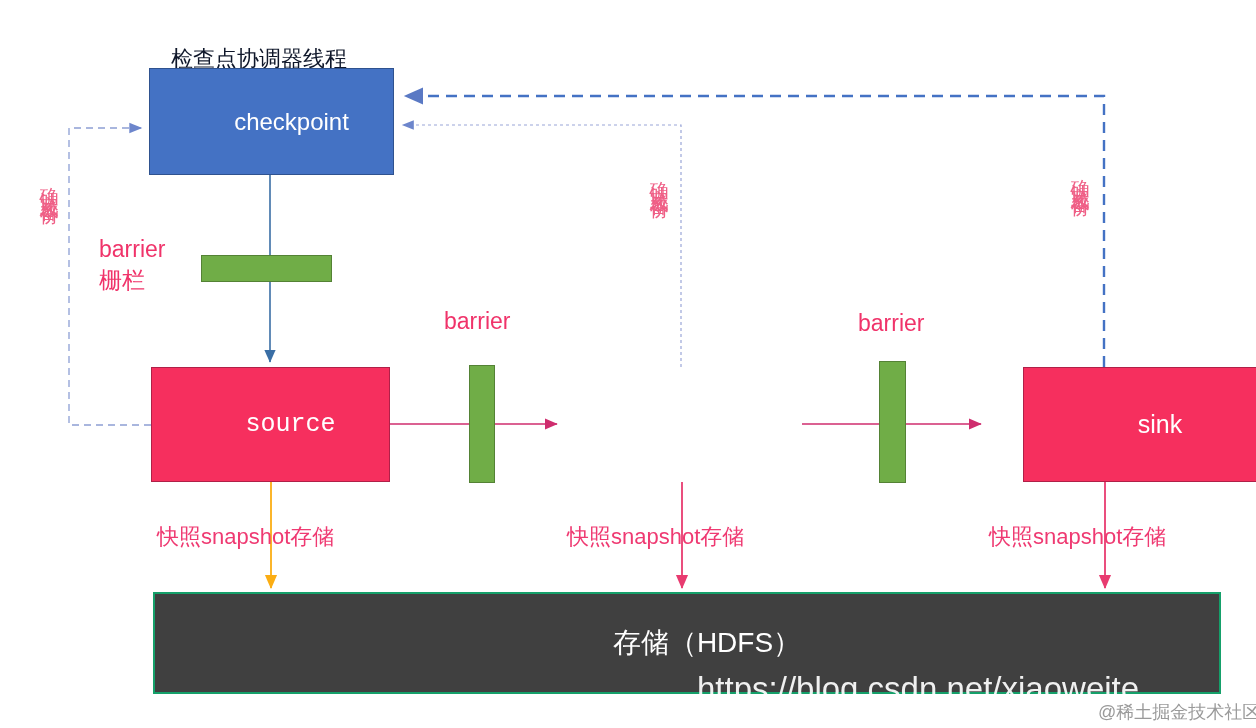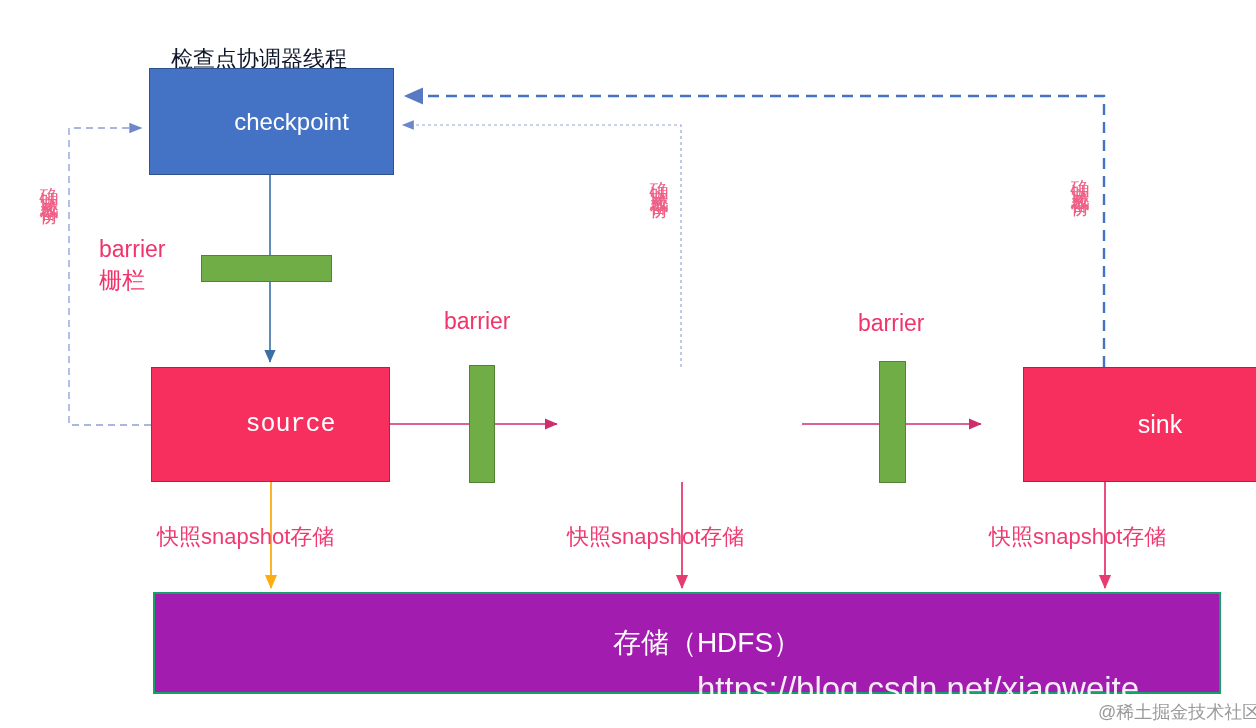--- a/index.html
+++ b/index.html
@@ -66,21 +66,21 @@
   }
   #barrier-bar-h { left: 201px; top: 255px; width: 131px; height: 27px; }
   #barrier-bar-1 { left: 469px; top: 365px; width: 26px;  height: 118px; }
   #barrier-bar-2 { left: 879px; top: 361px; width: 27px;  height: 122px; }
   
   #storage-box {
     left: 153px;
     top: 592px;
     width: 1068px;
     height: 102px;
-    background: #a21caf;
+    background: #404040;
     border: 2px solid #15a06a;
     color: #ffffff;
     font-size: 28px;
   }
   
   .label {
     position: absolute;
     white-space: nowrap;
   }
   #diagram-title {

